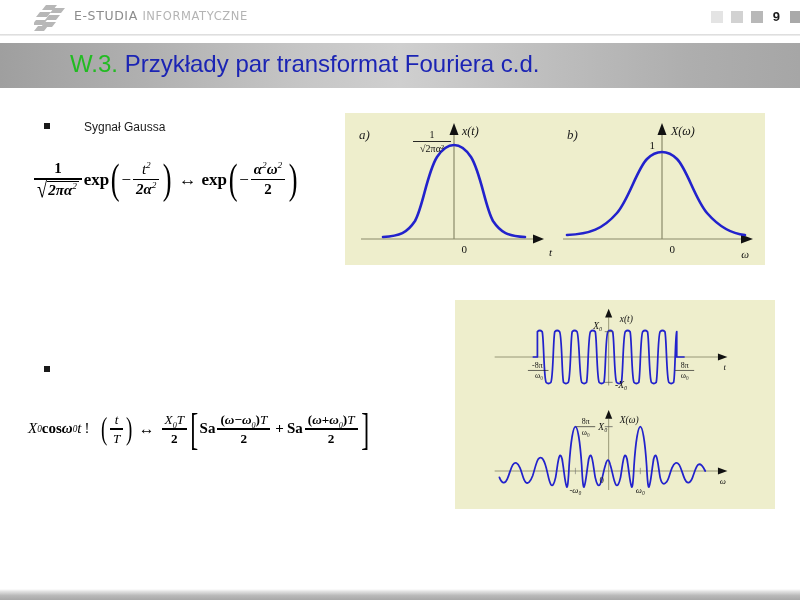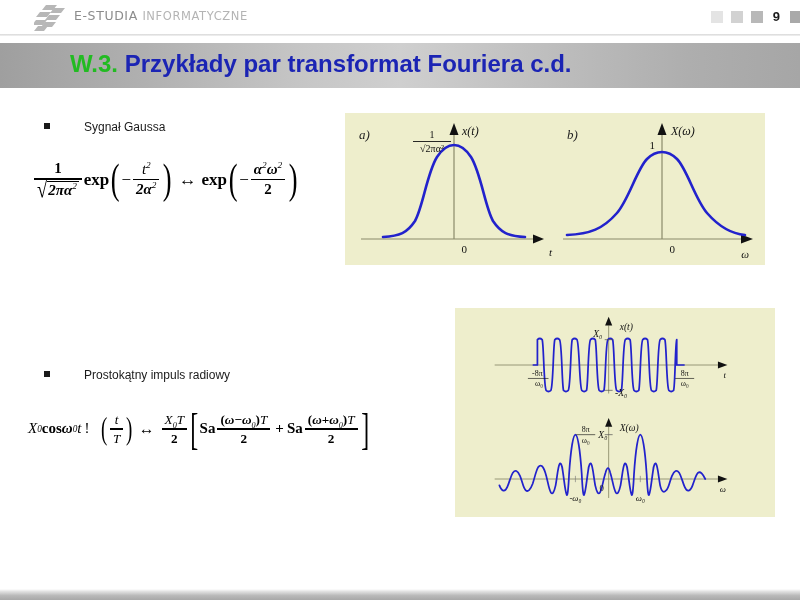--- a/index.html
+++ b/index.html
@@ -69,21 +69,21 @@
     left: 0; top: 43px;
     width: 800px; height: 45px;
     background: linear-gradient(to right,
         #9f9f9f 0%, #b0b0b0 18%, #c6c6c6 38%,
         #cfcfcf 50%, #c0c0c0 66%, #aeaeae 86%, #a6a6a6 100%);
   }
   #title-text {
     position: absolute;
     left: 70px; top: 50px;
     font-size: 24px;
-    font-weight: bold;
+    font-weight: normal;
     white-space: nowrap;
     font-family: "Liberation Sans", sans-serif;
   }
   #title-prefix { color: #22bb22; }
   #title-main { color: #1b24b4; }
 
   
   .bullet-row {
     position: absolute;
     display: flex;
@@ -185,21 +185,21 @@
     display: inline-block;
   }
   .lra { margin: 0 5px; font-size: 1.05em; }
 
   
   .figure {
     position: absolute;
     background: #eeeecc;
   }
   #figure-gauss { left: 345px; top: 113px; width: 420px; height: 152px; }
-  #figure-radio { left: 455px; top: 308px; width: 320px; height: 209px; }
+  #figure-radio { left: 455px; top: 300px; width: 320px; height: 209px; }
   .figure svg { display: block; width: 100%; height: 100%; }
 
   
   #footer-bar {
     position: absolute;
     left: 0; top: 589px;
     width: 800px; height: 11px;
     background: linear-gradient(to bottom, #ffffff 0%, #e2e2e2 22%, #b9b9b9 60%, #a8a8a8 100%);
   }
 </style>
@@ -275,21 +275,20 @@
       <span class="num"><span class="bi">α</span><span class="sup it">2</span><span class="bi">ω</span><span class="sup it">2</span></span>
       <span class="bar"></span>
       <span class="den bold">2</span>
     </span>
     <span class="paren">)</span>
   </span>
 </div>
 
 <div class="bullet-row" id="bullet-radio">
   <span class="bullet-sq"></span>
-  <span class="bullet-label">Prostokątny impuls radiowy</span>
 </div>
 
 <div class="formula" id="formula-radio">
   <span class="mrow">
     <span class="it">X</span>
       <span class="sub it">0</span>
     <span class="bold">cos</span>
       <span class="bi">ω</span>
       <span class="sub it">0</span>
       <span class="it">t</span>

